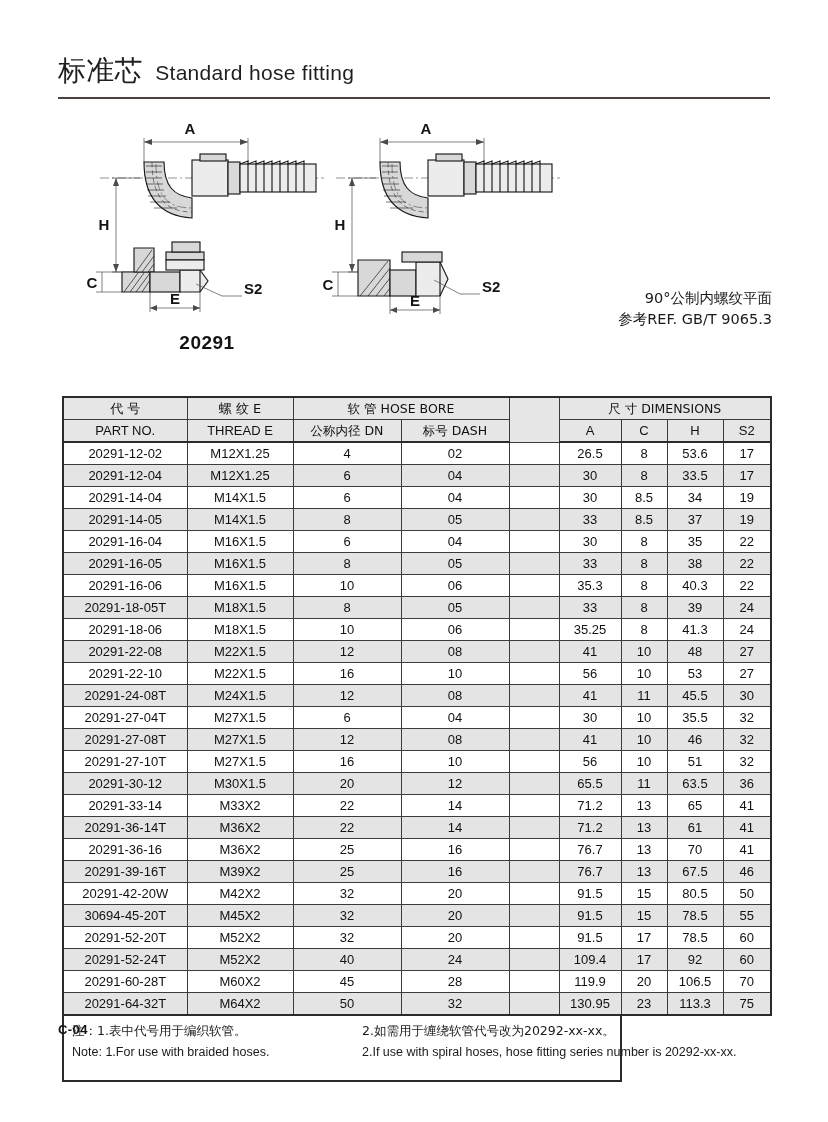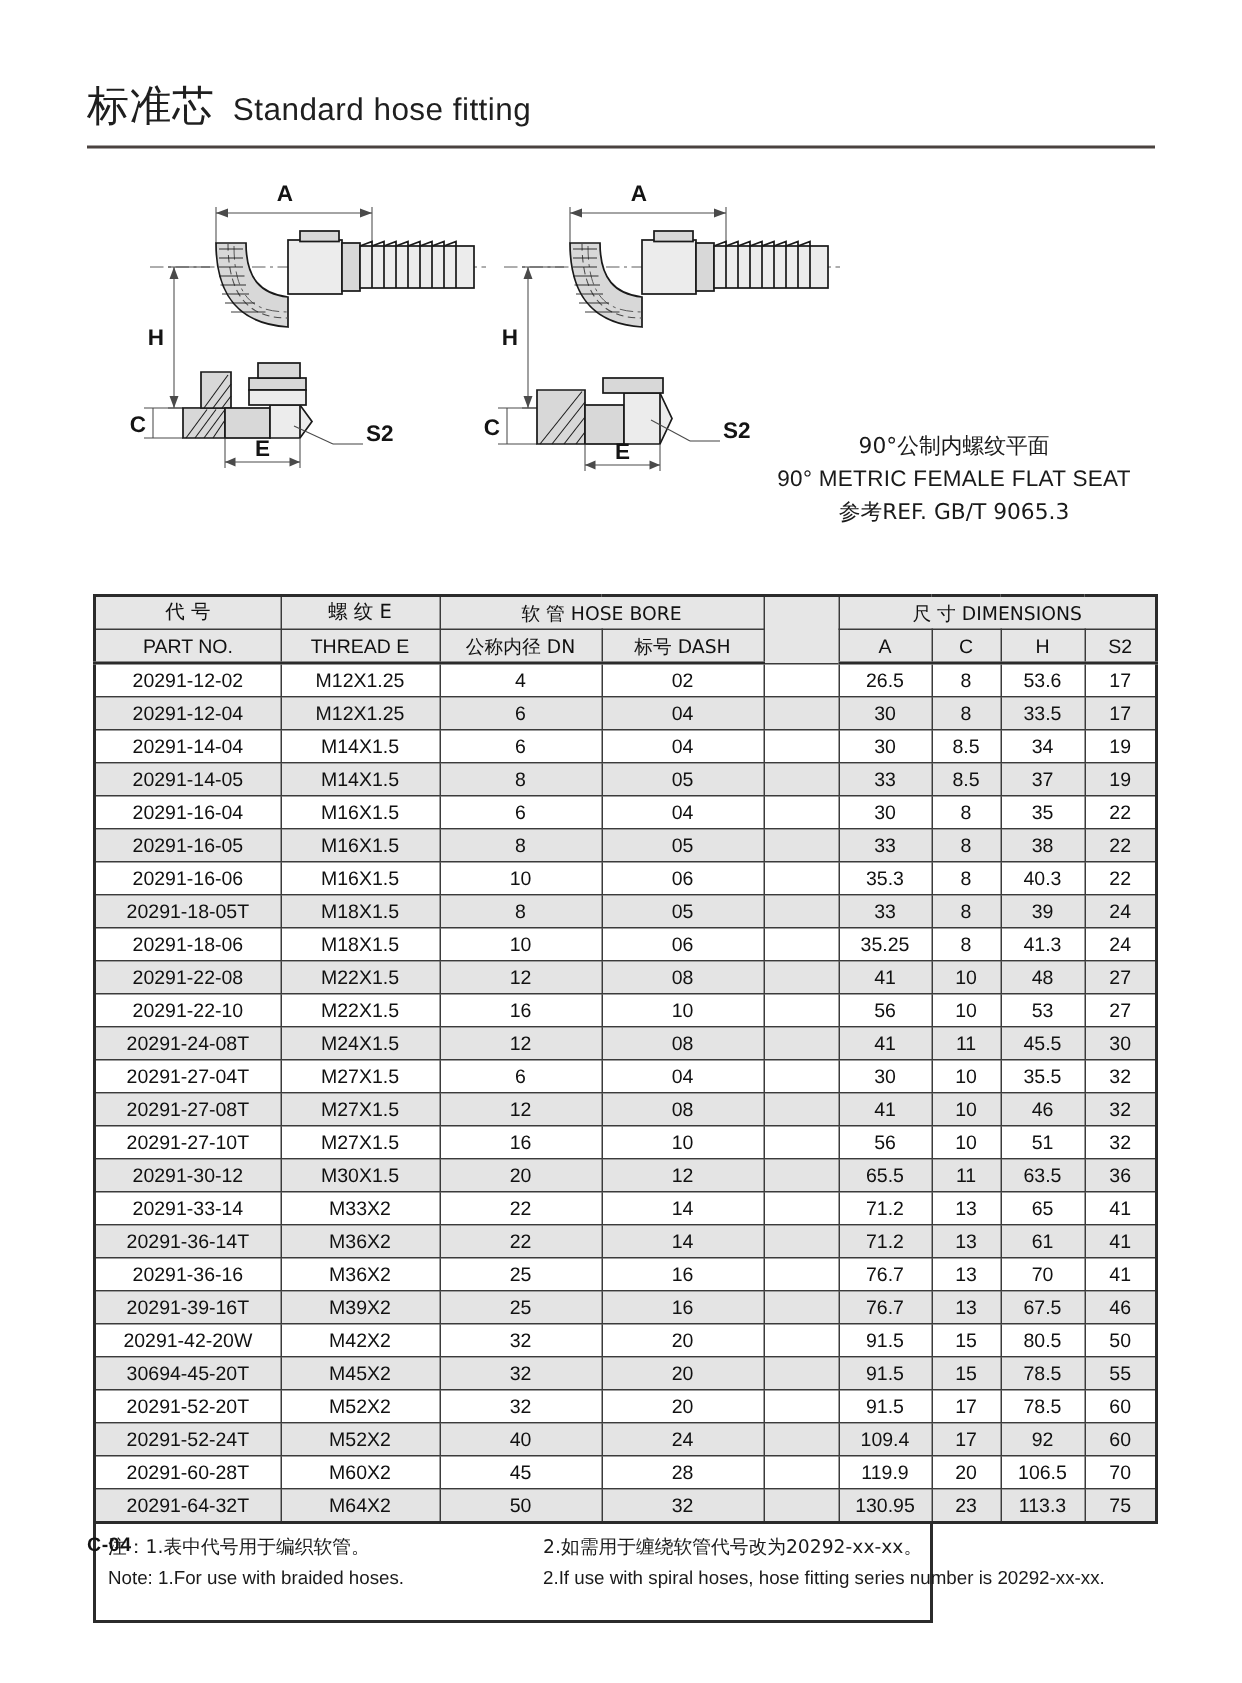--- a/index.html
+++ b/index.html
@@ -67,21 +67,21 @@
   }
   .part-label.left  { left: 22px; }
   .part-label.right { left: 258px; }
 
   
   #spec-caption {
     position: absolute;
     left: 500px;
     top: 288px;
     width: 272px;
-    text-align: center;
+    text-align: right;
     line-height: 1.48;
   }
   #spec-caption .cap-cn {
     font-family: "DejaVu Sans", sans-serif;
     font-size: 14.5px;
     color: #1a1a1a;
   }
   #spec-caption .cap-en {
     font-size: 15px;
     letter-spacing: 0.2px;
@@ -360,25 +360,25 @@
       <polygon points="72,190 79,187 79,193" fill="#4a4a4a"></polygon>
       <polygon points="122,190 115,187 115,193" fill="#4a4a4a"></polygon>
       <text class="hatch-txt" x="97" y="186" text-anchor="middle">E</text>
 
       <line class="dim" x1="116" y1="160" x2="142" y2="174"></line>
       <line class="dim" x1="142" y1="174" x2="162" y2="174"></line>
       <text class="hatch-txt" x="164" y="172">S2</text>
     </svg>
   </div>
 
+  <div class="part-label left">20291</div>
 </div>
 
 <div id="spec-caption">
   <div class="cap-cn">90°公制内螺纹平面</div>
-  <div class="cap-en">90° METRIC FEMALE FLAT SEAT</div>
   <div class="cap-ref">参考REF.  GB/T 9065.3</div>
 </div>
 
 <div id="spec-table-wrap">
   <table class="spec">
     <colgroup>
       <col style="width:124px">
       <col style="width:106px">
       <col style="width:108px">
       <col style="width:108px">

